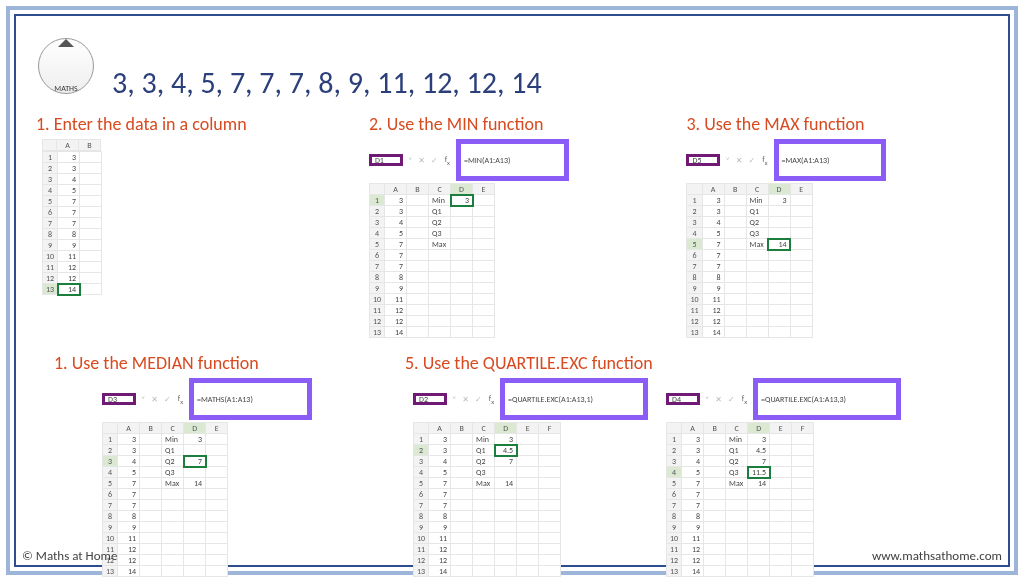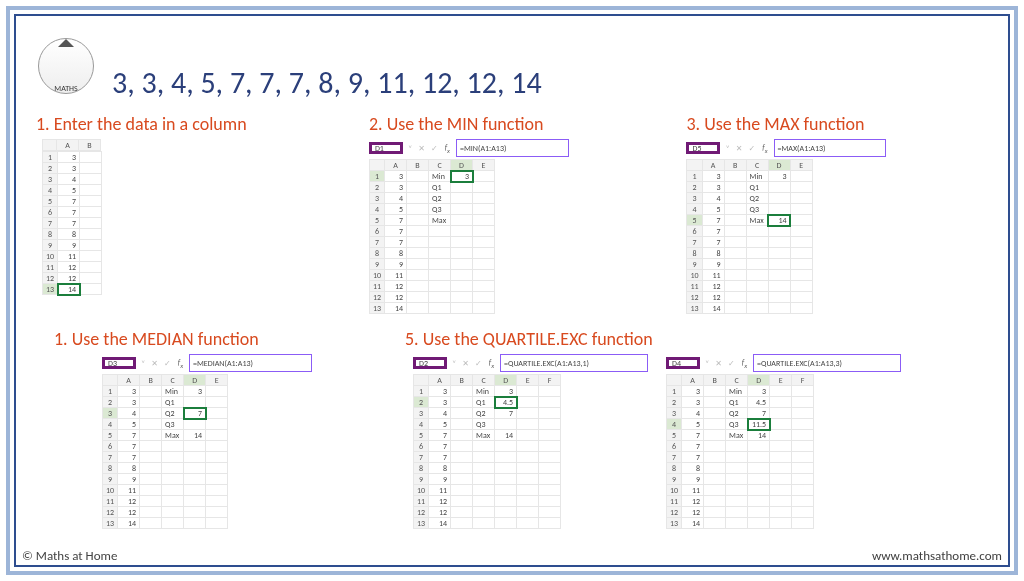--- a/index.html
+++ b/index.html
@@ -94,27 +94,27 @@
     width: 34px; height: 12px;
     border: 3px solid #701a75;
     background: #fff;
     padding: 0 3px;
     display: flex; align-items: center;
   }
   .xl .fbtn {
     color: #bbb; font-size: 8px;
     padding: 0 1px;
   }
-  .xl .fx { font-style: italic; color: #666; padding: 0 2px; }
+  .xl .fx { color: #666; padding: 0 2px; }
   .xl .formula {
-    border: 1px solid #8b5cf6;
+    border: 5px solid #8b5cf6;
     background: #fff;
     height: 12px;
     flex: 1;
-    padding: 8px 3px;
+    padding: 16px 3px;
     display: flex; align-items: center;
     font-size: 8px;
   }
   .xl table {
     border-collapse: collapse;
   }
   .xl th, .xl td {
     border: 1px solid #e6e6e6;
     height: 11px;
     padding: 0 3px;
@@ -524,21 +524,21 @@
   <div class="steps-row bottom">
     <div class="step">
       <div class="step-title">1. Use the MEDIAN function</div>
       <div class="xl" id="xl4" style="width:210px; margin-left:48px;">
           <div class="fbar">
     <div class="namebox">D3</div>
     <span class="fbtn">˅</span>
     <span class="fbtn">✕</span>
     <span class="fbtn">✓</span>
     <span class="fx">f<sub>x</sub></span>
-    <div class="formula">=MEDIAN(A1:A13)</div>
+    <div class="formula">=MATHS(A1:A13)</div>
   </div>
           <table>
             <tbody>
               <tr>
                 <th class="rowh"></th>
                 <th class="">A</th>
                 <th class="">B</th>
                 <th class="">C</th>
                 <th class=" hd-sel">D</th>
                 <th class="">E</th>

